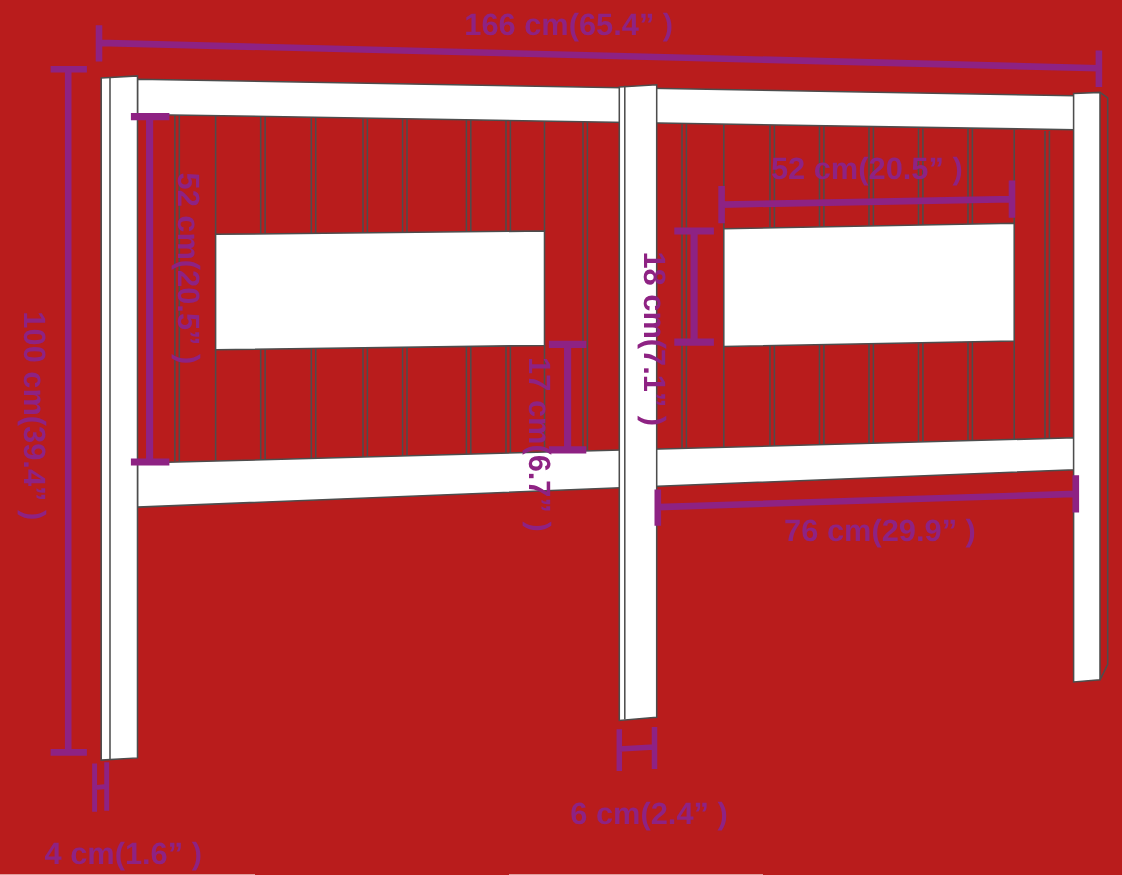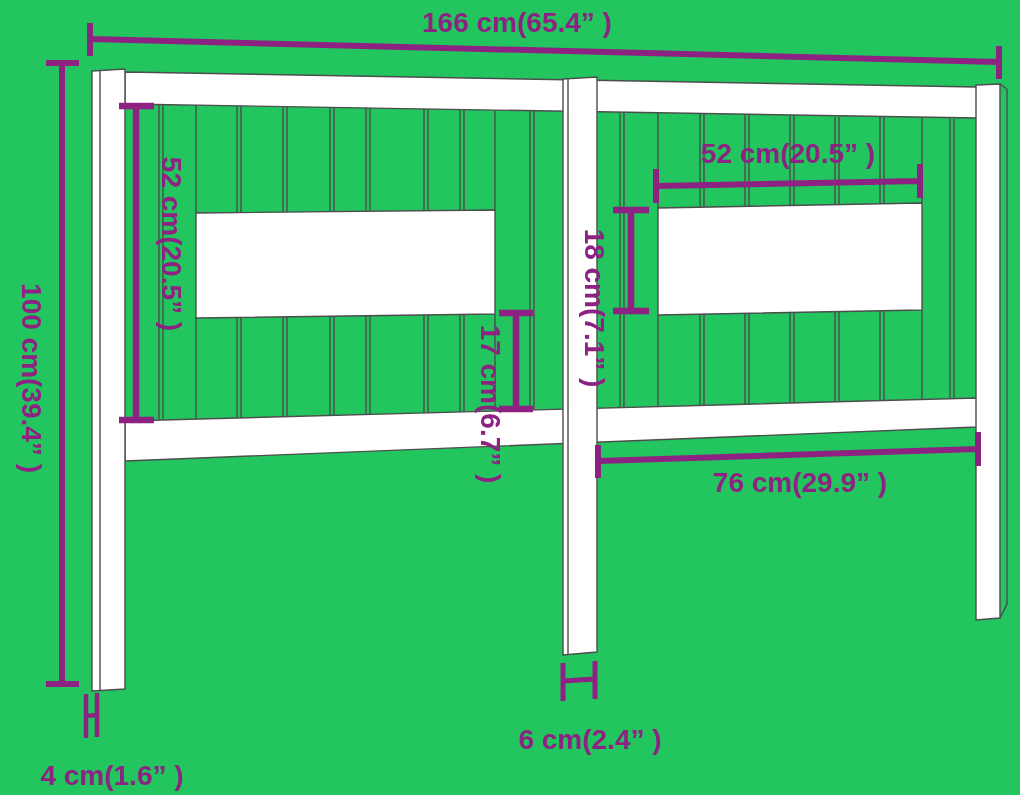--- a/index.html
+++ b/index.html
@@ -1,19 +1,19 @@
 <!DOCTYPE html>
 <html><head>
 <meta charset="utf-8">
 <style>
   html,body{margin:0;padding:0;background:#ffffff;}
   .stage{
     position:relative;
     width:1020px;height:795px;
-    background:#22c55e;
+    background:#b91c1c;
     overflow:hidden;
     font-family:"Liberation Sans",sans-serif;
   }
   svg{display:block;}
   .wood{fill:#ffffff;stroke:#4d4d4d;stroke-width:1.4;}
   .slatlines{fill:none;}
   .dims path{fill:none;stroke-linecap:butt;}
   .dims text{
     font-family:"Liberation Sans",sans-serif;
     font-weight:bold;

